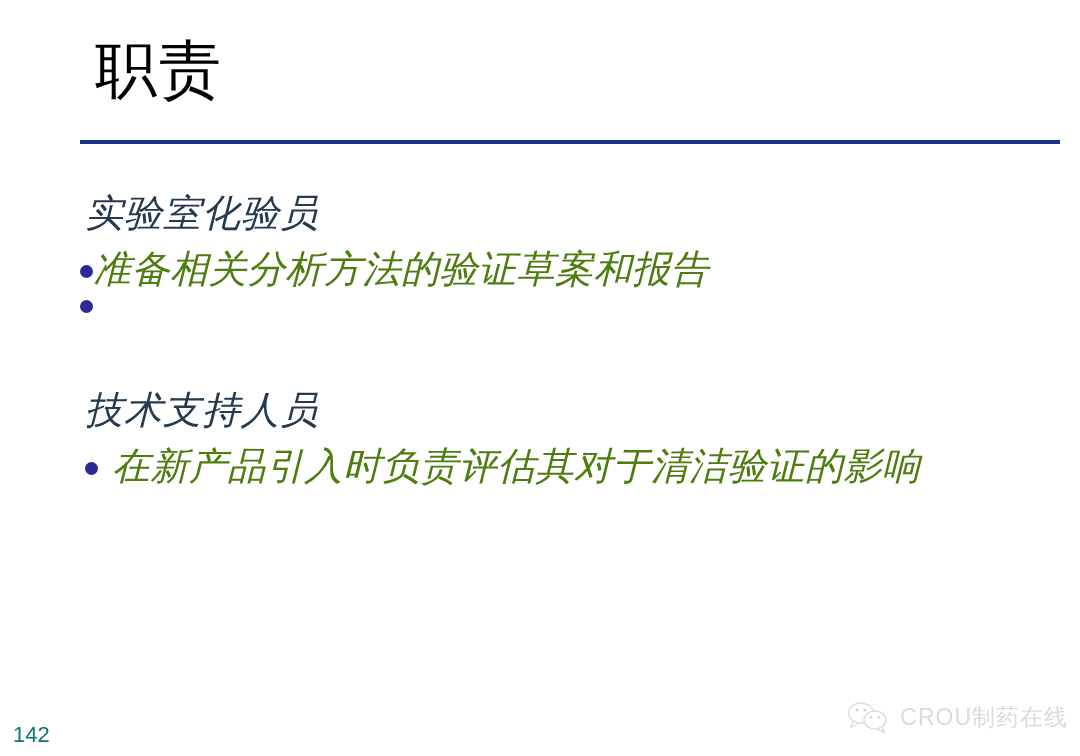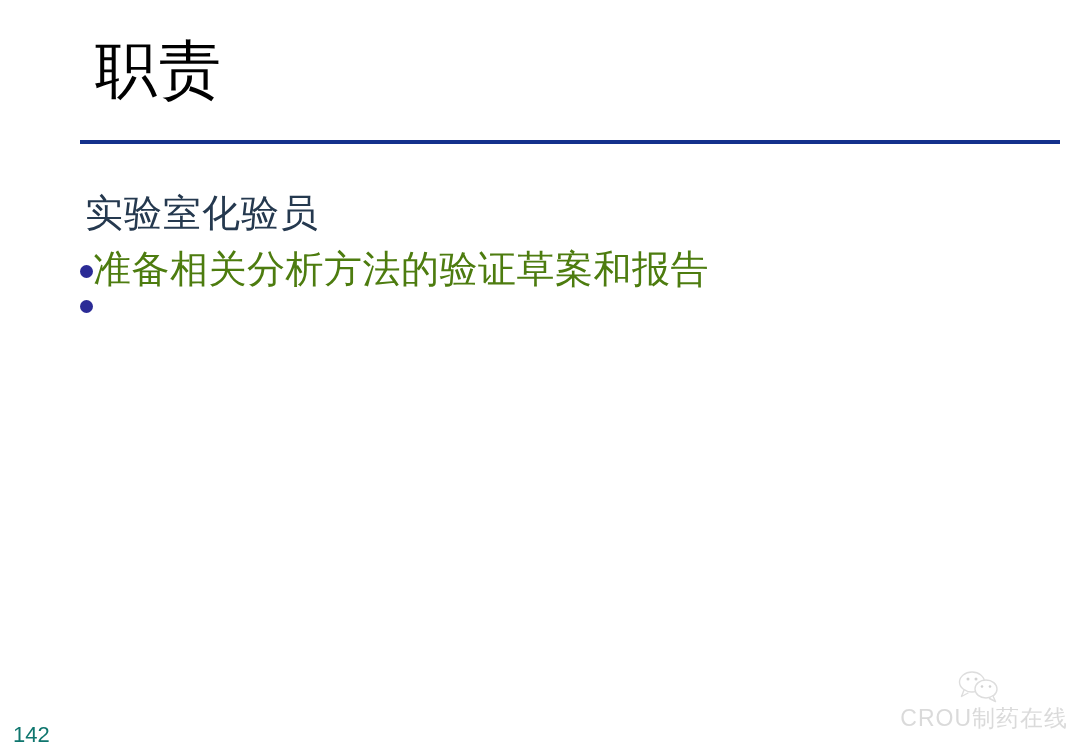--- a/index.html
+++ b/index.html
@@ -44,20 +44,21 @@
     height: 4px;
     background: #14318c;
   }
 
   
   .body-area {
     position: absolute;
     left: 80px;
     top: 186px;
     width: 960px;
+    font-style: italic;
   }
 
   .section {
     margin-bottom: 0;
   }
 
   .section-heading {
     color: #25394f;
     font-size: 38px;
     line-height: 54px;
@@ -119,21 +120,20 @@
   }
 
   
   .watermark {
     position: absolute;
     right: 12px;
     bottom: 22px;
     display: flex;
     align-items: center;
     opacity: 0.95;
-    flex-direction: column;
   }
   .watermark-icon {
     width: 46px;
     height: 34px;
     margin-right: 8px;
     display: block;
   }
   .watermark-text {
     font-size: 23px;
     color: #d9d9d9;
@@ -161,20 +161,29 @@
           <span class="bullet-text">准备相关分析方法的验证草案和报告</span>
         </li>
         <li class="bullet-item">
           <span class="bullet-marker"></span>
         </li>
       </ul>
     </div>
 
     <div class="section-gap"></div>
 
+    <div class="section">
+      <div class="section-heading">技术支持人员</div>
+      <ul class="bullet-list">
+        <li class="bullet-item spaced">
+          <span class="bullet-marker"></span>
+          <span class="bullet-text">在新产品引入时负责评估其对于清洁验证的影响</span>
+        </li>
+      </ul>
+    </div>
 
   </div>
 
   <div class="page-number">142</div>
 
   <div class="watermark">
     <svg class="watermark-icon" viewBox="0 0 46 34">
       <g fill="none" stroke="#dcdcdc" stroke-width="1.4">
         <ellipse cx="15" cy="13" rx="12.5" ry="10"></ellipse>
         <path d="M7 21 L4.5 27.5 L11 24" stroke-linejoin="round" stroke-linecap="round"></path>

